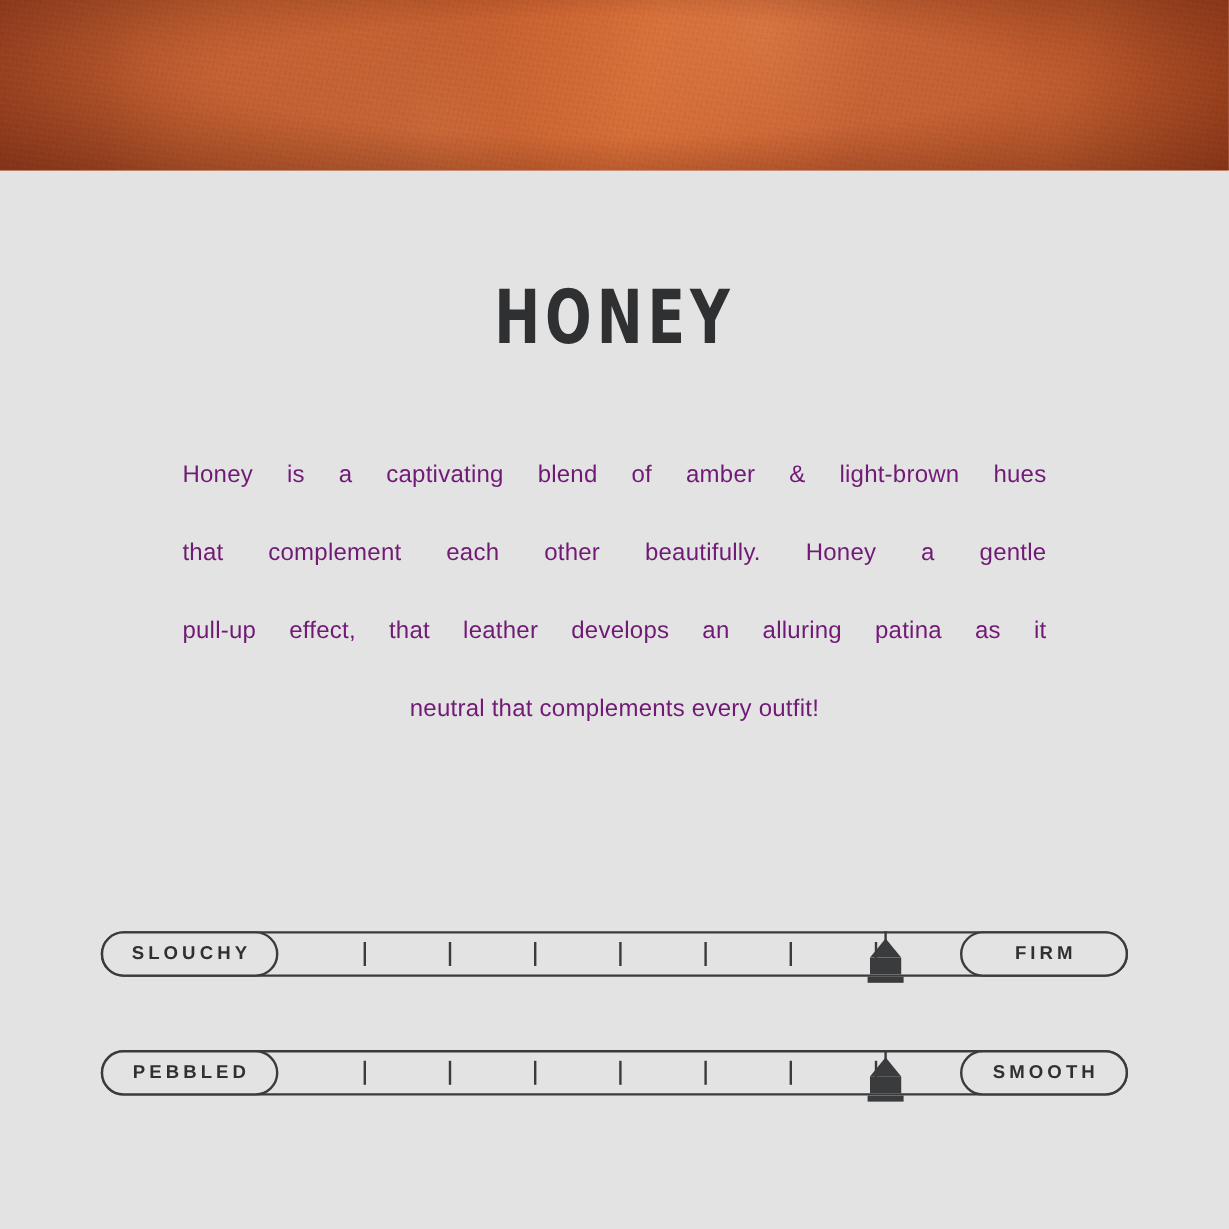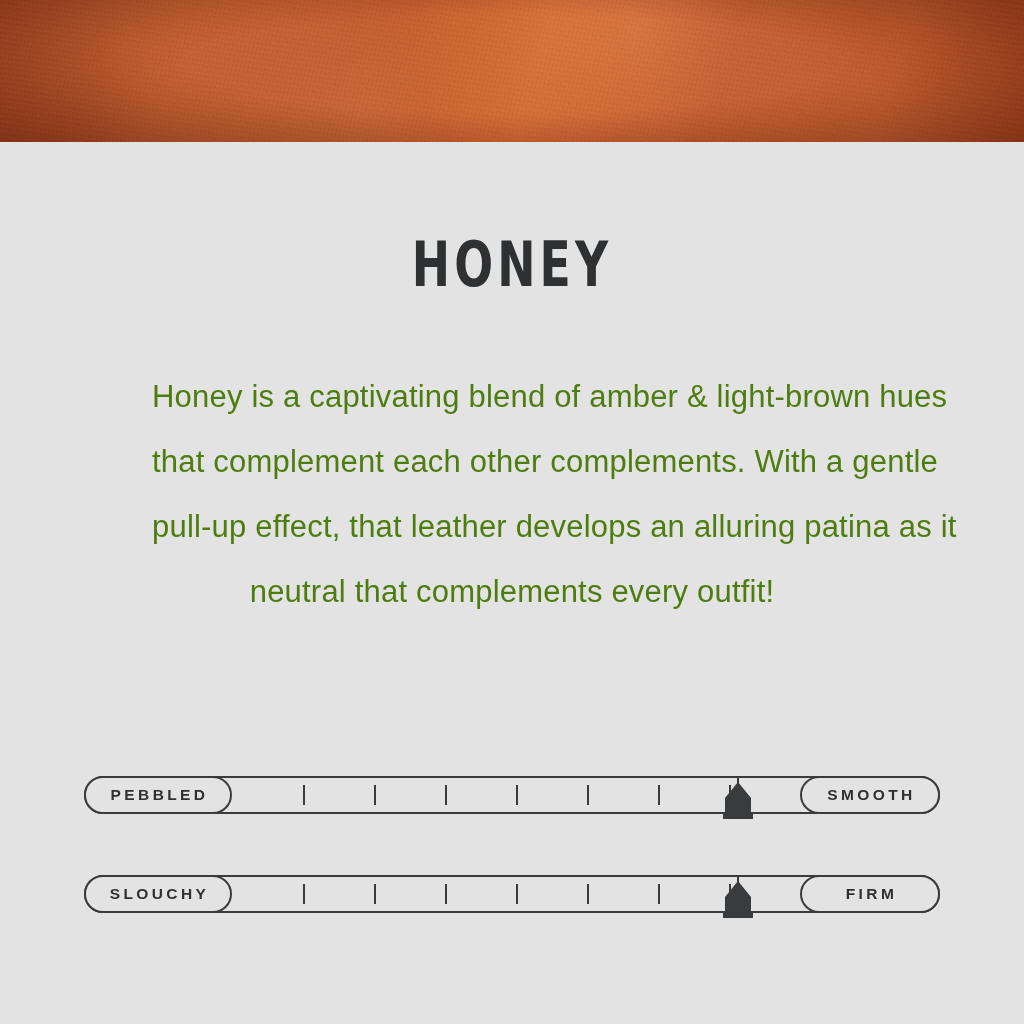--- a/index.html
+++ b/index.html
@@ -71,22 +71,22 @@
     transform: scaleX(0.82);
     transform-origin: 50% 50%;
   }
 
   
   .copy {
     position: absolute;
     top: 364px;
     left: 152px;
     width: 720px;
-    color: #4d7c0f;
-    font-size: 31px;
+    color: #701a75;
+    font-size: 20px;
     line-height: 65px;
     letter-spacing: 0.2px;
   }
   .copy .line {
     display: block;
     text-align: justify;
     text-align-last: justify;
     white-space: nowrap;
   }
   .copy .line.center {
@@ -192,21 +192,21 @@
   <div class="leather-band">
     <div class="tex"></div>
     <div class="grain"></div>
     <div class="vig"></div>
   </div>
 
   <div class="title">HONEY</div>
 
   <div class="copy">
     <span class="line">Honey is a captivating blend of amber &amp; light-brown hues</span>
-    <span class="line">that complement each other complements. With a gentle</span>
+    <span class="line">that complement each other beautifully. Honey a gentle</span>
     <span class="line">pull-up effect, that leather develops an alluring patina as it</span>
     <span class="line center">neutral that complements every outfit!</span>
   </div>
 
   <div class="sliders">
 
     <div class="slider-row">
       <div class="track"></div>
       <div class="ticks">
         <div class="tick" style="left:12.5%"></div>
@@ -216,39 +216,39 @@
         <div class="tick" style="left:62.5%"></div>
         <div class="tick" style="left:75%"></div>
         <div class="tick" style="left:87.5%"></div>
       </div>
       <div class="marker" style="left:654px">
         <div class="stem"></div>
         <div class="head"></div>
         <div class="body"></div>
         <div class="foot"></div>
       </div>
-      <div class="cap left">PEBBLED</div>
-      <div class="cap right">SMOOTH</div>
+      <div class="cap left">SLOUCHY</div>
+      <div class="cap right">FIRM</div>
     </div>
 
     <div class="slider-row">
       <div class="track"></div>
       <div class="ticks">
         <div class="tick" style="left:12.5%"></div>
         <div class="tick" style="left:25%"></div>
         <div class="tick" style="left:37.5%"></div>
         <div class="tick" style="left:50%"></div>
         <div class="tick" style="left:62.5%"></div>
         <div class="tick" style="left:75%"></div>
         <div class="tick" style="left:87.5%"></div>
       </div>
       <div class="marker" style="left:654px">
         <div class="stem"></div>
         <div class="head"></div>
         <div class="body"></div>
         <div class="foot"></div>
       </div>
-      <div class="cap left">SLOUCHY</div>
-      <div class="cap right">FIRM</div>
+      <div class="cap left">PEBBLED</div>
+      <div class="cap right">SMOOTH</div>
     </div>
 
   </div>
 </div>
 
 </body></html>

